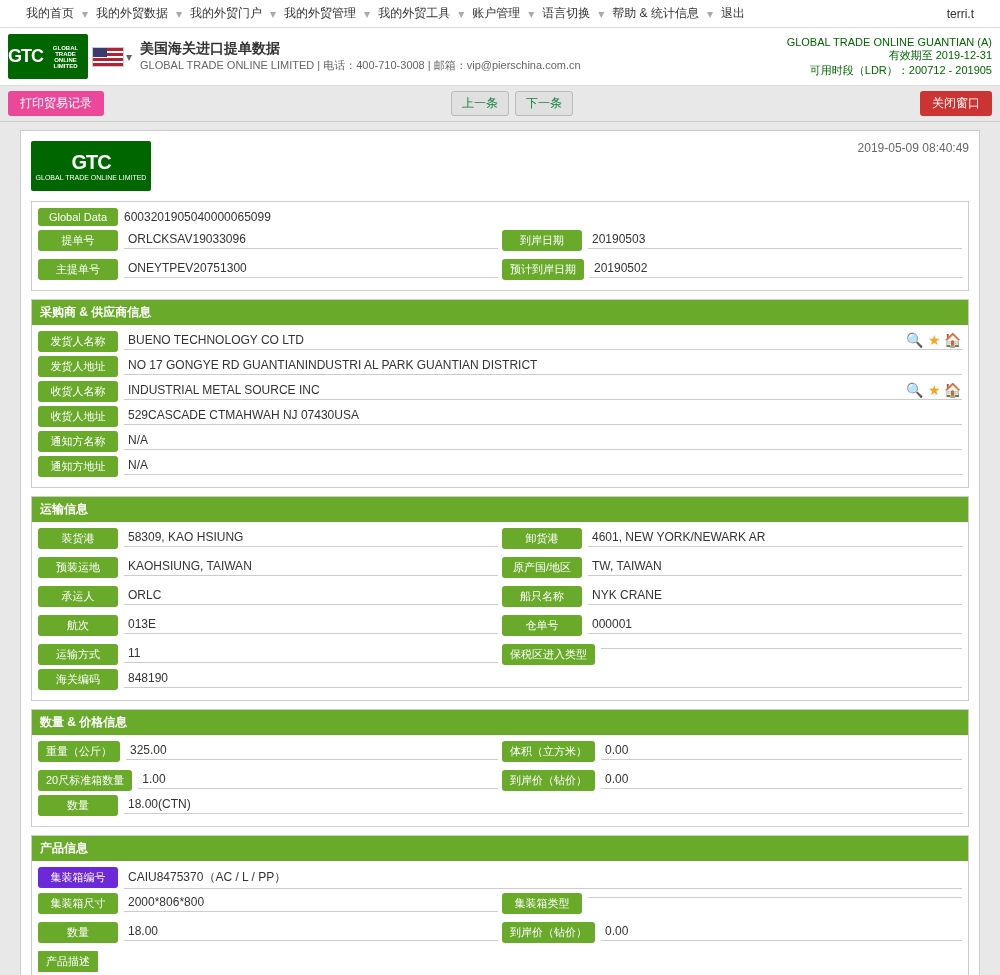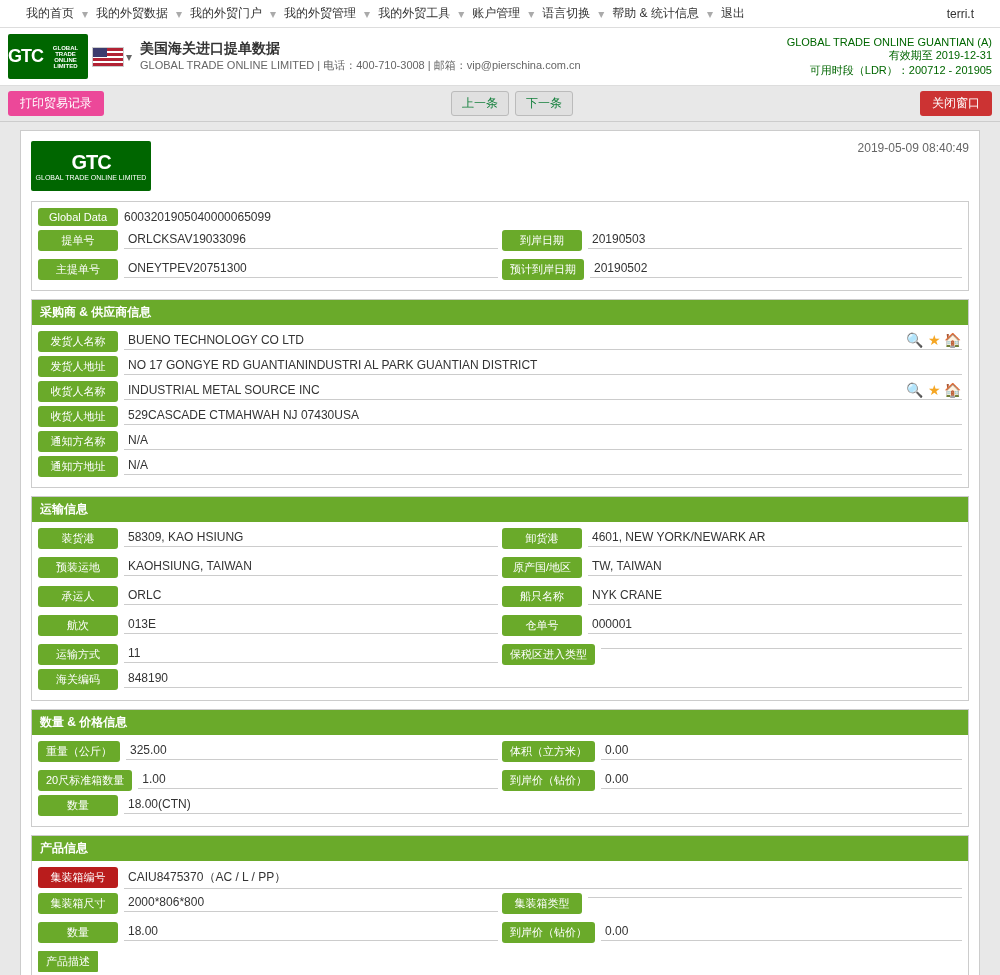--- a/index.html
+++ b/index.html
@@ -54,21 +54,21 @@
     .icon-search { color: #888; cursor: pointer; font-size: 14px; }
     .icon-star { color: #f5a623; cursor: pointer; font-size: 14px; }
     .icon-home { color: #888; cursor: pointer; font-size: 14px; }
     
     
     .global-data-row { display: flex; align-items: center; margin-bottom: 4px; }
     .global-data-label { background: #6aaa2a; color: #fff; padding: 3px 8px; border-radius: 3px; font-size: 11px; min-width: 80px; text-align: center; margin-right: 6px; }
     .global-data-value { font-size: 12px; }
     
     
-    .container-num-label { background: #b91c1c; color: #fff; padding: 3px 8px; border-radius: 3px; font-size: 11px; min-width: 80px; text-align: center; margin-right: 6px; }
+    .container-num-label { background: #6d28d9; color: #fff; padding: 3px 8px; border-radius: 3px; font-size: 11px; min-width: 80px; text-align: center; margin-right: 6px; }
     .product-desc-label { background: #6aaa2a; color: #fff; padding: 3px 8px; border-radius: 1px; font-size: 11px; text-align: center; margin-right: 6px; display: inline-block; }
     
     .product-desc-text { font-size: 12px; color: #333; padding: 4px; }
     
     .nav-sep { color: #aaa; }
   </style>
 </head>
 <body>
 
 <div class="top-nav">

